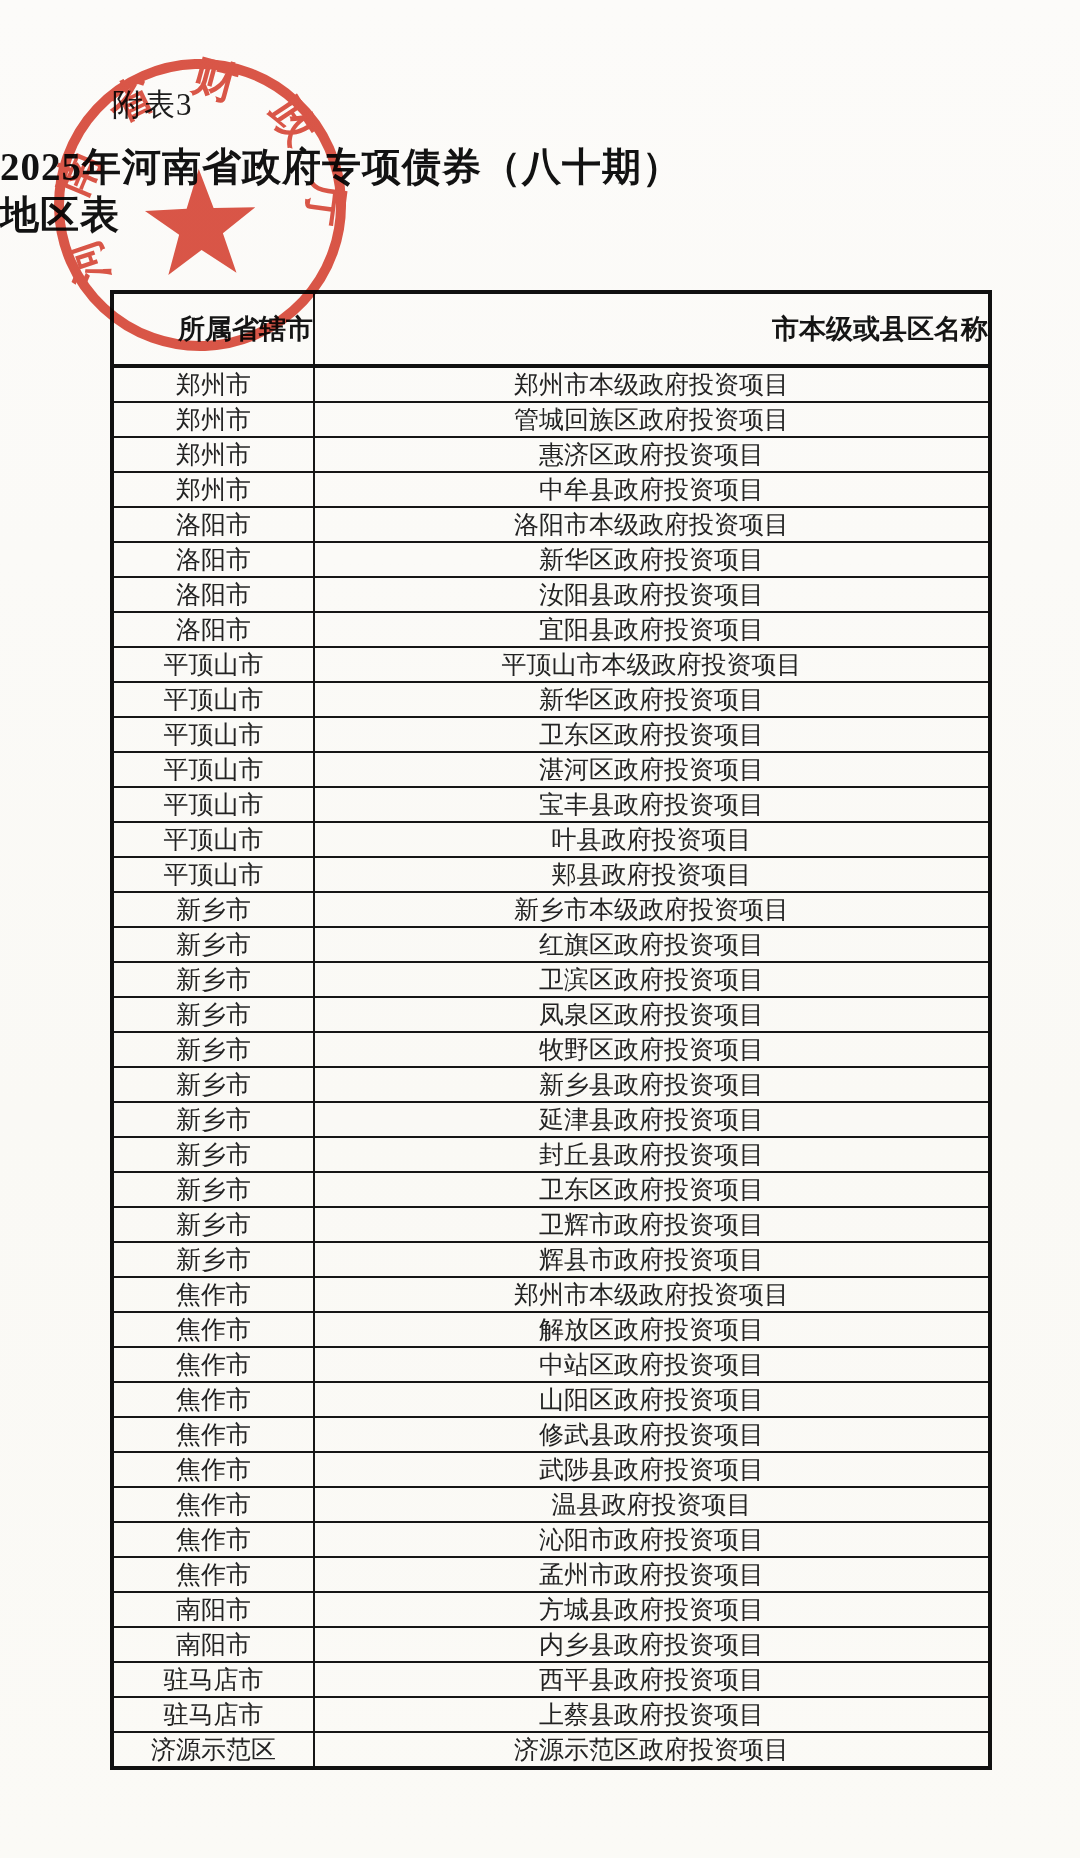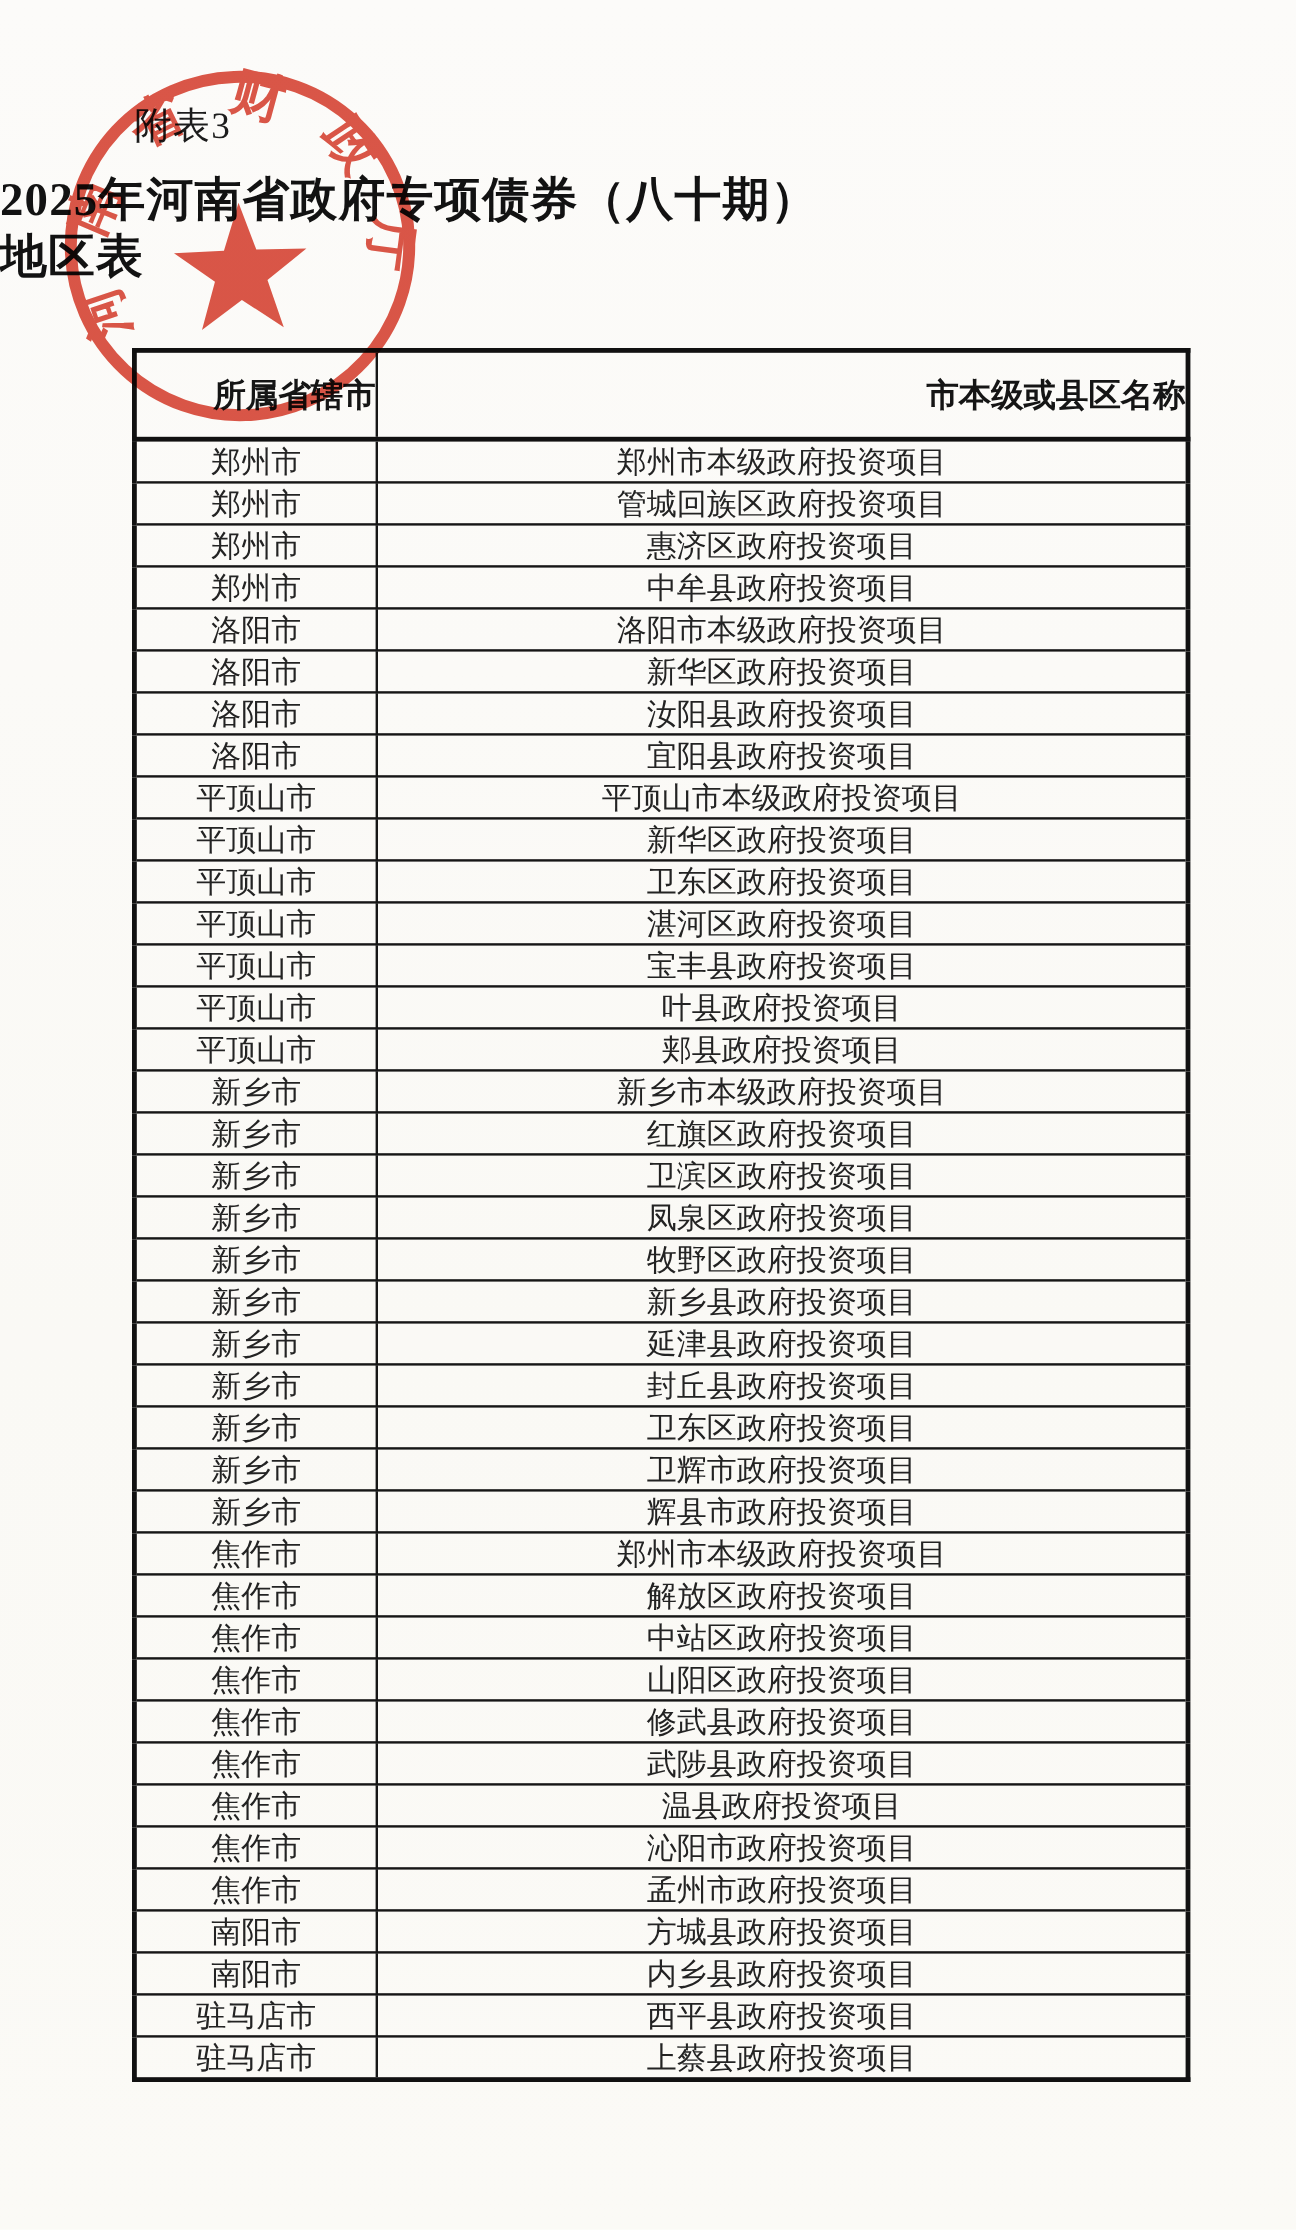--- a/index.html
+++ b/index.html
@@ -273,20 +273,24 @@
           <td>内乡县政府投资项目</td>
         </tr>
         <tr>
           <td>驻马店市</td>
           <td>西平县政府投资项目</td>
         </tr>
         <tr>
           <td>驻马店市</td>
           <td>上蔡县政府投资项目</td>
         </tr>
+        <tr>
+          <td>济源示范区</td>
+          <td>济源示范区政府投资项目</td>
+        </tr>
       </tbody>
   </table>
 
   <svg class="seal" viewBox="0 0 340 340" xmlns="http://www.w3.org/2000/svg">
     <defs>
       <path id="sealArc" d="M 83.3 237.7 A 110 110 0 1 1 276.7 196.6" fill="none"></path>
     </defs>
     <circle cx="170" cy="170" r="141" fill="none" stroke="#d8402f" stroke-width="10"></circle>
     <polygon fill="#d8402f" points="170,134 183.5,173.4 225.2,174.1 191.9,199.1 204.1,238.9 170,215 135.9,238.9 148.1,199.1 114.8,174.1 156.5,173.4"></polygon>
     <text fill="#d8402f">

